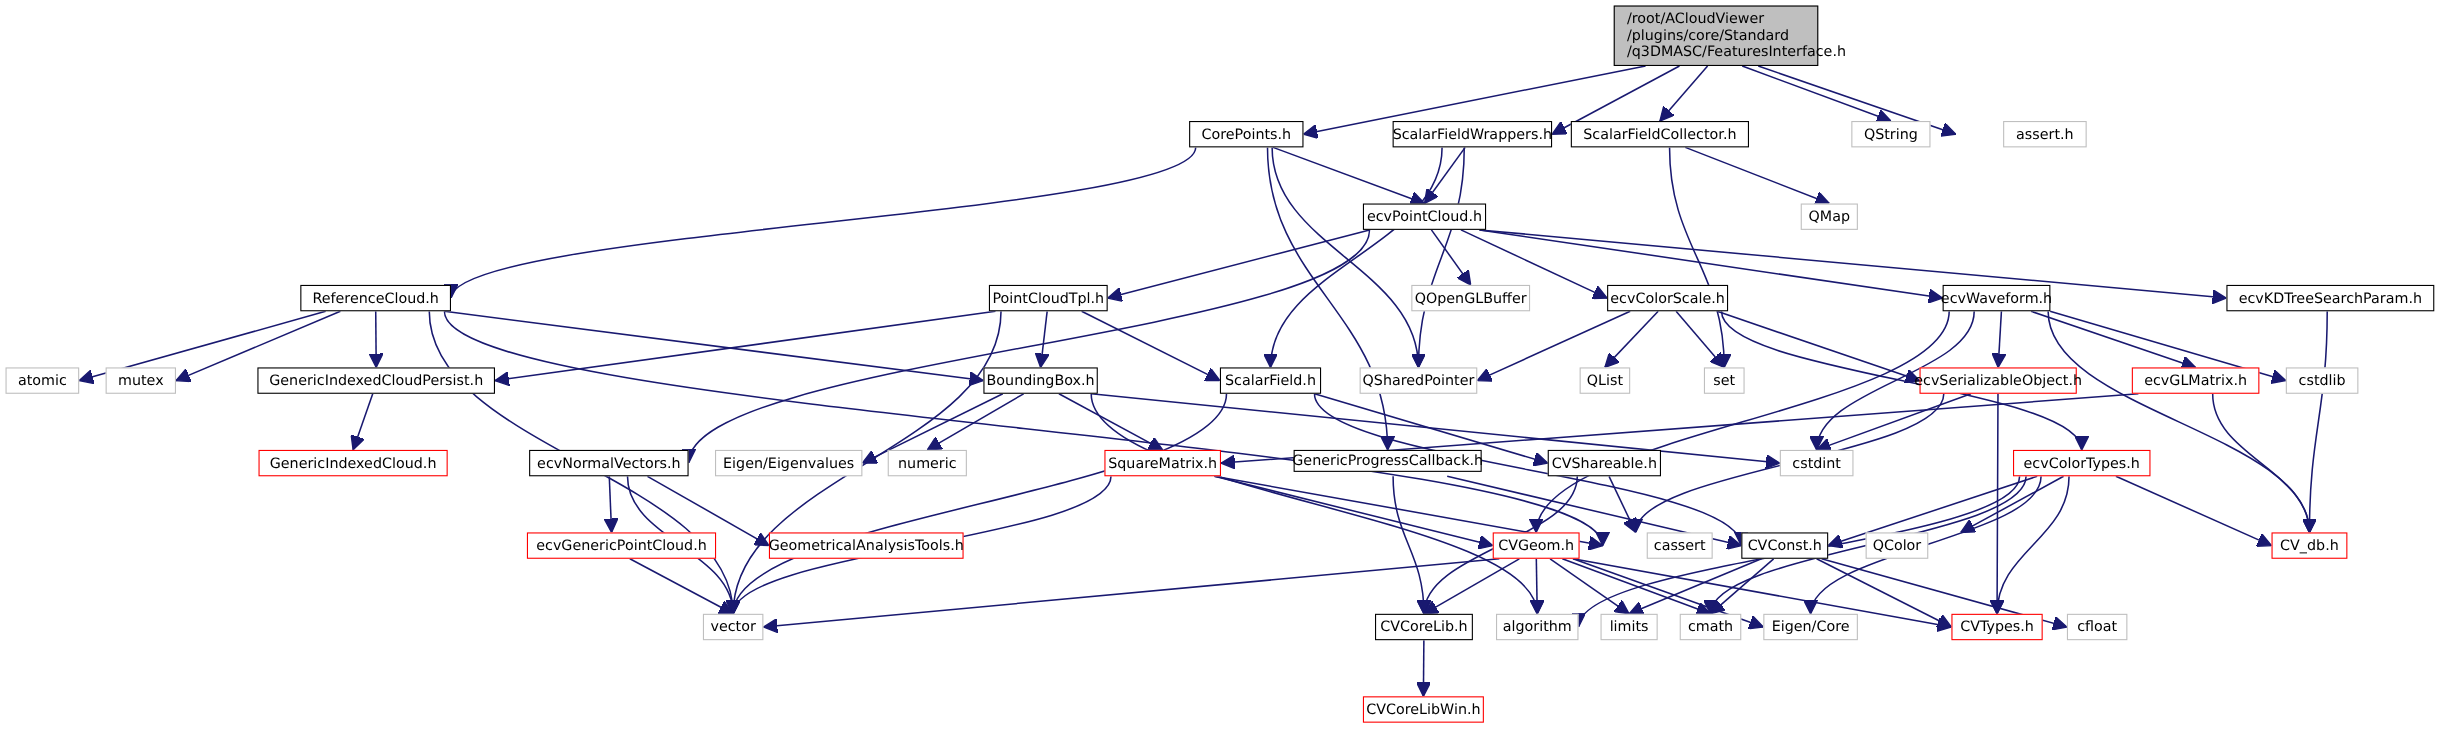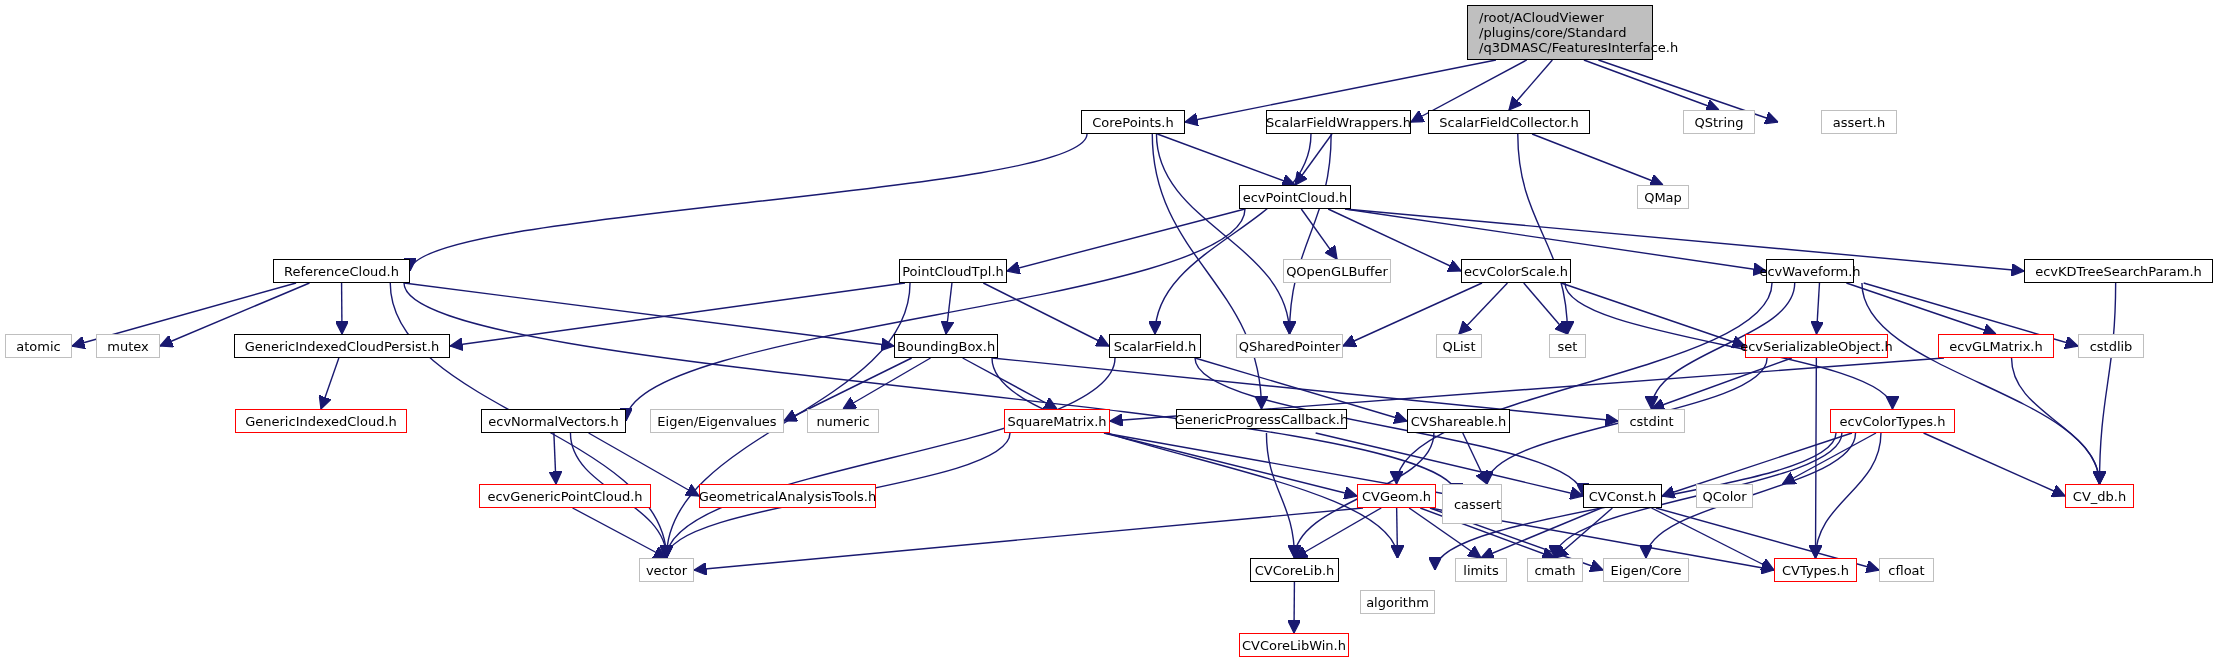--- a/index.html
+++ b/index.html
@@ -147,21 +147,21 @@
       </div>
       <div class="node-box kind-doc" style="left: 899px; top: 259px; width: 108px; height: 24px;">
         <span>PointCloudTpl.h</span>
       </div>
       <div class="node-box kind-sys" style="left: 1283px; top: 259px; width: 108px; height: 24px;">
         <span>QOpenGLBuffer</span>
       </div>
       <div class="node-box kind-doc" style="left: 1461px; top: 259px; width: 110px; height: 24px;">
         <span>ecvColorScale.h</span>
       </div>
-      <div class="node-box kind-doc" style="left: 1766px; top: 259px; width: 88px; height: 24px;">
+      <div class="node-box kind-doc" style="left: 1766px; top: 259px; width: 98px; height: 24px;">
         <span>ecvWaveform.h</span>
       </div>
       <div class="node-box kind-doc" style="left: 2024px; top: 259px; width: 189px; height: 24px;">
         <span>ecvKDTreeSearchParam.h</span>
       </div>
       <div class="node-box kind-sys" style="left: 5px; top: 334px; width: 67px; height: 24px;">
         <span>atomic</span>
       </div>
       <div class="node-box kind-sys" style="left: 96px; top: 334px; width: 64px; height: 24px;">
         <span>mutex</span>
@@ -222,39 +222,39 @@
       </div>
       <div class="node-box kind-undoc" style="left: 479px; top: 484px; width: 172px; height: 24px;">
         <span>ecvGenericPointCloud.h</span>
       </div>
       <div class="node-box kind-undoc" style="left: 699px; top: 484px; width: 177px; height: 24px;">
         <span>GeometricalAnalysisTools.h</span>
       </div>
       <div class="node-box kind-undoc" style="left: 1357px; top: 484px; width: 79px; height: 24px;">
         <span>CVGeom.h</span>
       </div>
-      <div class="node-box kind-sys" style="left: 1442px; top: 484px; width: 60px; height: 40px; justify-content: flex-end;">
+      <div class="node-box kind-sys" style="left: 1497px; top: 484px; width: 60px; height: 24px;">
         <span>cassert</span>
       </div>
       <div class="node-box kind-doc" style="left: 1583px; top: 484px; width: 79px; height: 24px;">
         <span>CVConst.h</span>
       </div>
       <div class="node-box kind-sys" style="left: 1696px; top: 484px; width: 57px; height: 24px;">
         <span>QColor</span>
       </div>
       <div class="node-box kind-undoc" style="left: 2065px; top: 484px; width: 69px; height: 24px;">
         <span>CV_db.h</span>
       </div>
       <div class="node-box kind-sys" style="left: 639px; top: 558px; width: 55px; height: 24px;">
         <span>vector</span>
       </div>
       <div class="node-box kind-doc" style="left: 1250px; top: 558px; width: 89px; height: 24px;">
         <span>CVCoreLib.h</span>
       </div>
-      <div class="node-box kind-sys" style="left: 1360px; top: 558px; width: 75px; height: 24px; margin-top: 32px;">
+      <div class="node-box kind-sys" style="left: 1360px; top: 558px; width: 75px; height: 24px;">
         <span>algorithm</span>
       </div>
       <div class="node-box kind-sys" style="left: 1455px; top: 558px; width: 52px; height: 24px;">
         <span>limits</span>
       </div>
       <div class="node-box kind-sys" style="left: 1527px; top: 558px; width: 56px; height: 24px;">
         <span>cmath</span>
       </div>
       <div class="node-box kind-sys" style="left: 1603px; top: 558px; width: 86px; height: 24px;">
         <span>Eigen/Core</span>

